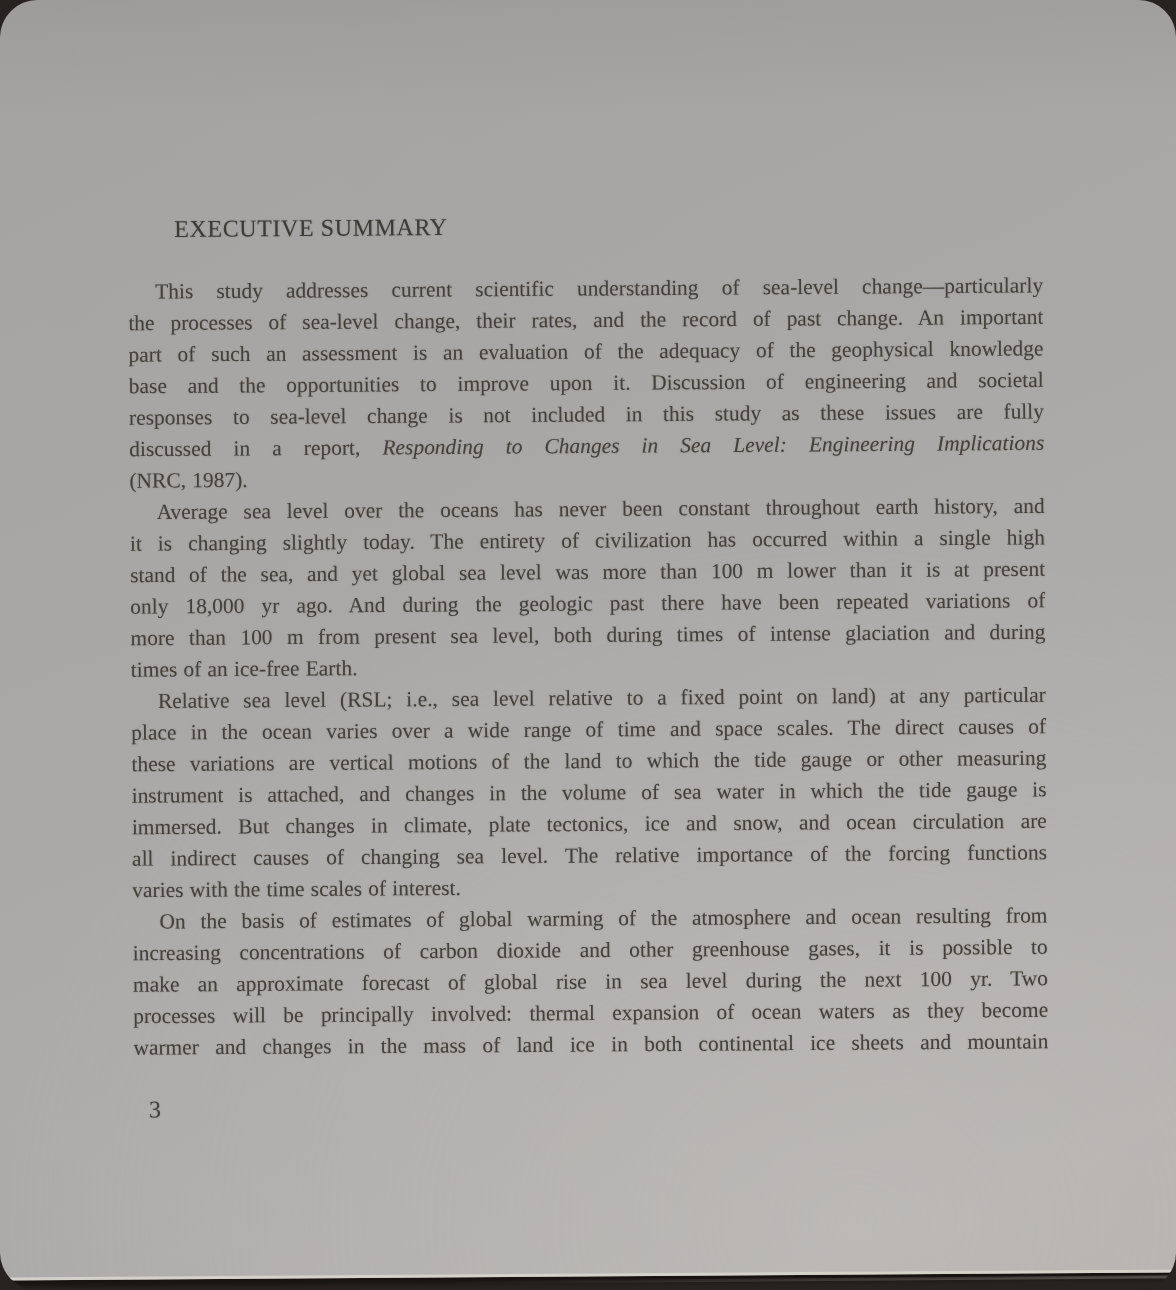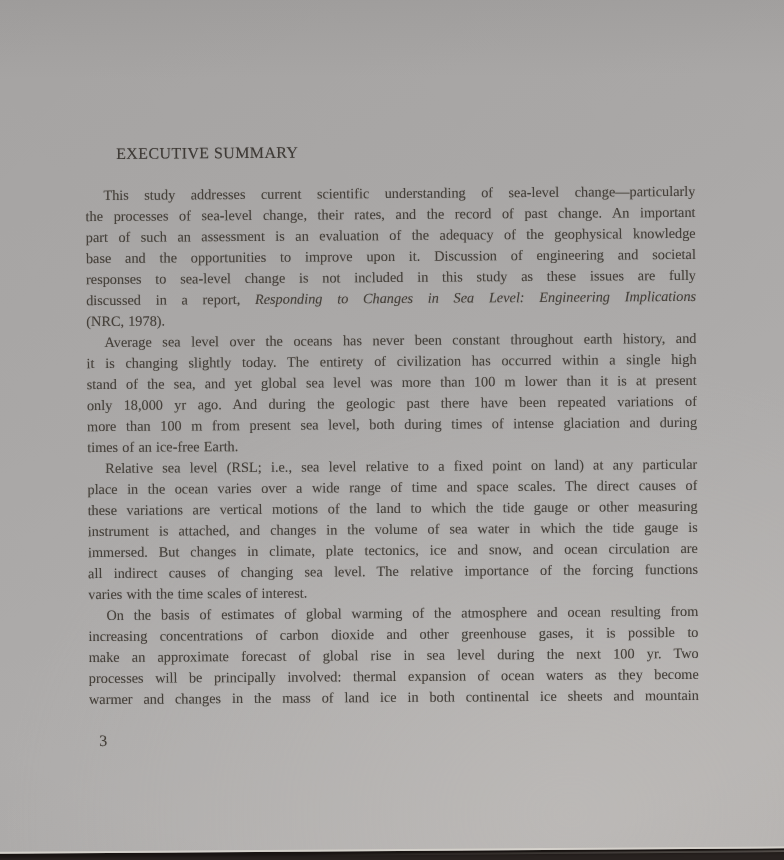--- a/index.html
+++ b/index.html
@@ -11,20 +11,21 @@
     background: #282220;
     font-family: "Liberation Serif", serif;
   }
 
   .photo {
     position: relative;
     width: 784px;
     height: 860px;
     overflow: hidden;
     background: #282220;
+    border-radius: 25px;
   }
 
   
   .under-page-edge {
     position: absolute;
     left: 300px;
     bottom: 6px;
     width: 484px;
     height: 2px;
     background: linear-gradient(to right, rgba(190,185,178,0), rgba(205,200,192,0.55));
@@ -112,21 +113,21 @@
   <div class="page">
     <div class="content">
       <div class="heading">EXECUTIVE SUMMARY</div>
       <div class="body-text" id="body-text">
           <div class="line para-start"><span>This study addresses current scientific understanding of sea-level change—particularly</span></div>
           <div class="line"><span>the processes of sea-level change, their rates, and the record of past change. An important</span></div>
           <div class="line"><span>part of such an assessment is an evaluation of the adequacy of the geophysical knowledge</span></div>
           <div class="line"><span>base and the opportunities to improve upon it. Discussion of engineering and societal</span></div>
           <div class="line"><span>responses to sea-level change is not included in this study as these issues are fully</span></div>
           <div class="line"><span>discussed in a report, </span><i>Responding to Changes in Sea Level: Engineering Implications</i></div>
-          <div class="line para-end"><span>(NRC, 1978).</span></div>
+          <div class="line para-end"><span>(NRC, 1987).</span></div>
           <div class="line para-start"><span>Average sea level over the oceans has never been constant throughout earth history, and</span></div>
           <div class="line"><span>it is changing slightly today. The entirety of civilization has occurred within a single high</span></div>
           <div class="line"><span>stand of the sea, and yet global sea level was more than 100 m lower than it is at present</span></div>
           <div class="line"><span>only 18,000 yr ago. And during the geologic past there have been repeated variations of</span></div>
           <div class="line"><span>more than 100 m from present sea level, both during times of intense glaciation and during</span></div>
           <div class="line para-end"><span>times of an ice-free Earth.</span></div>
           <div class="line para-start"><span>Relative sea level (RSL; i.e., sea level relative to a fixed point on land) at any particular</span></div>
           <div class="line"><span>place in the ocean varies over a wide range of time and space scales. The direct causes of</span></div>
           <div class="line"><span>these variations are vertical motions of the land to which the tide gauge or other measuring</span></div>
           <div class="line"><span>instrument is attached, and changes in the volume of sea water in which the tide gauge is</span></div>

